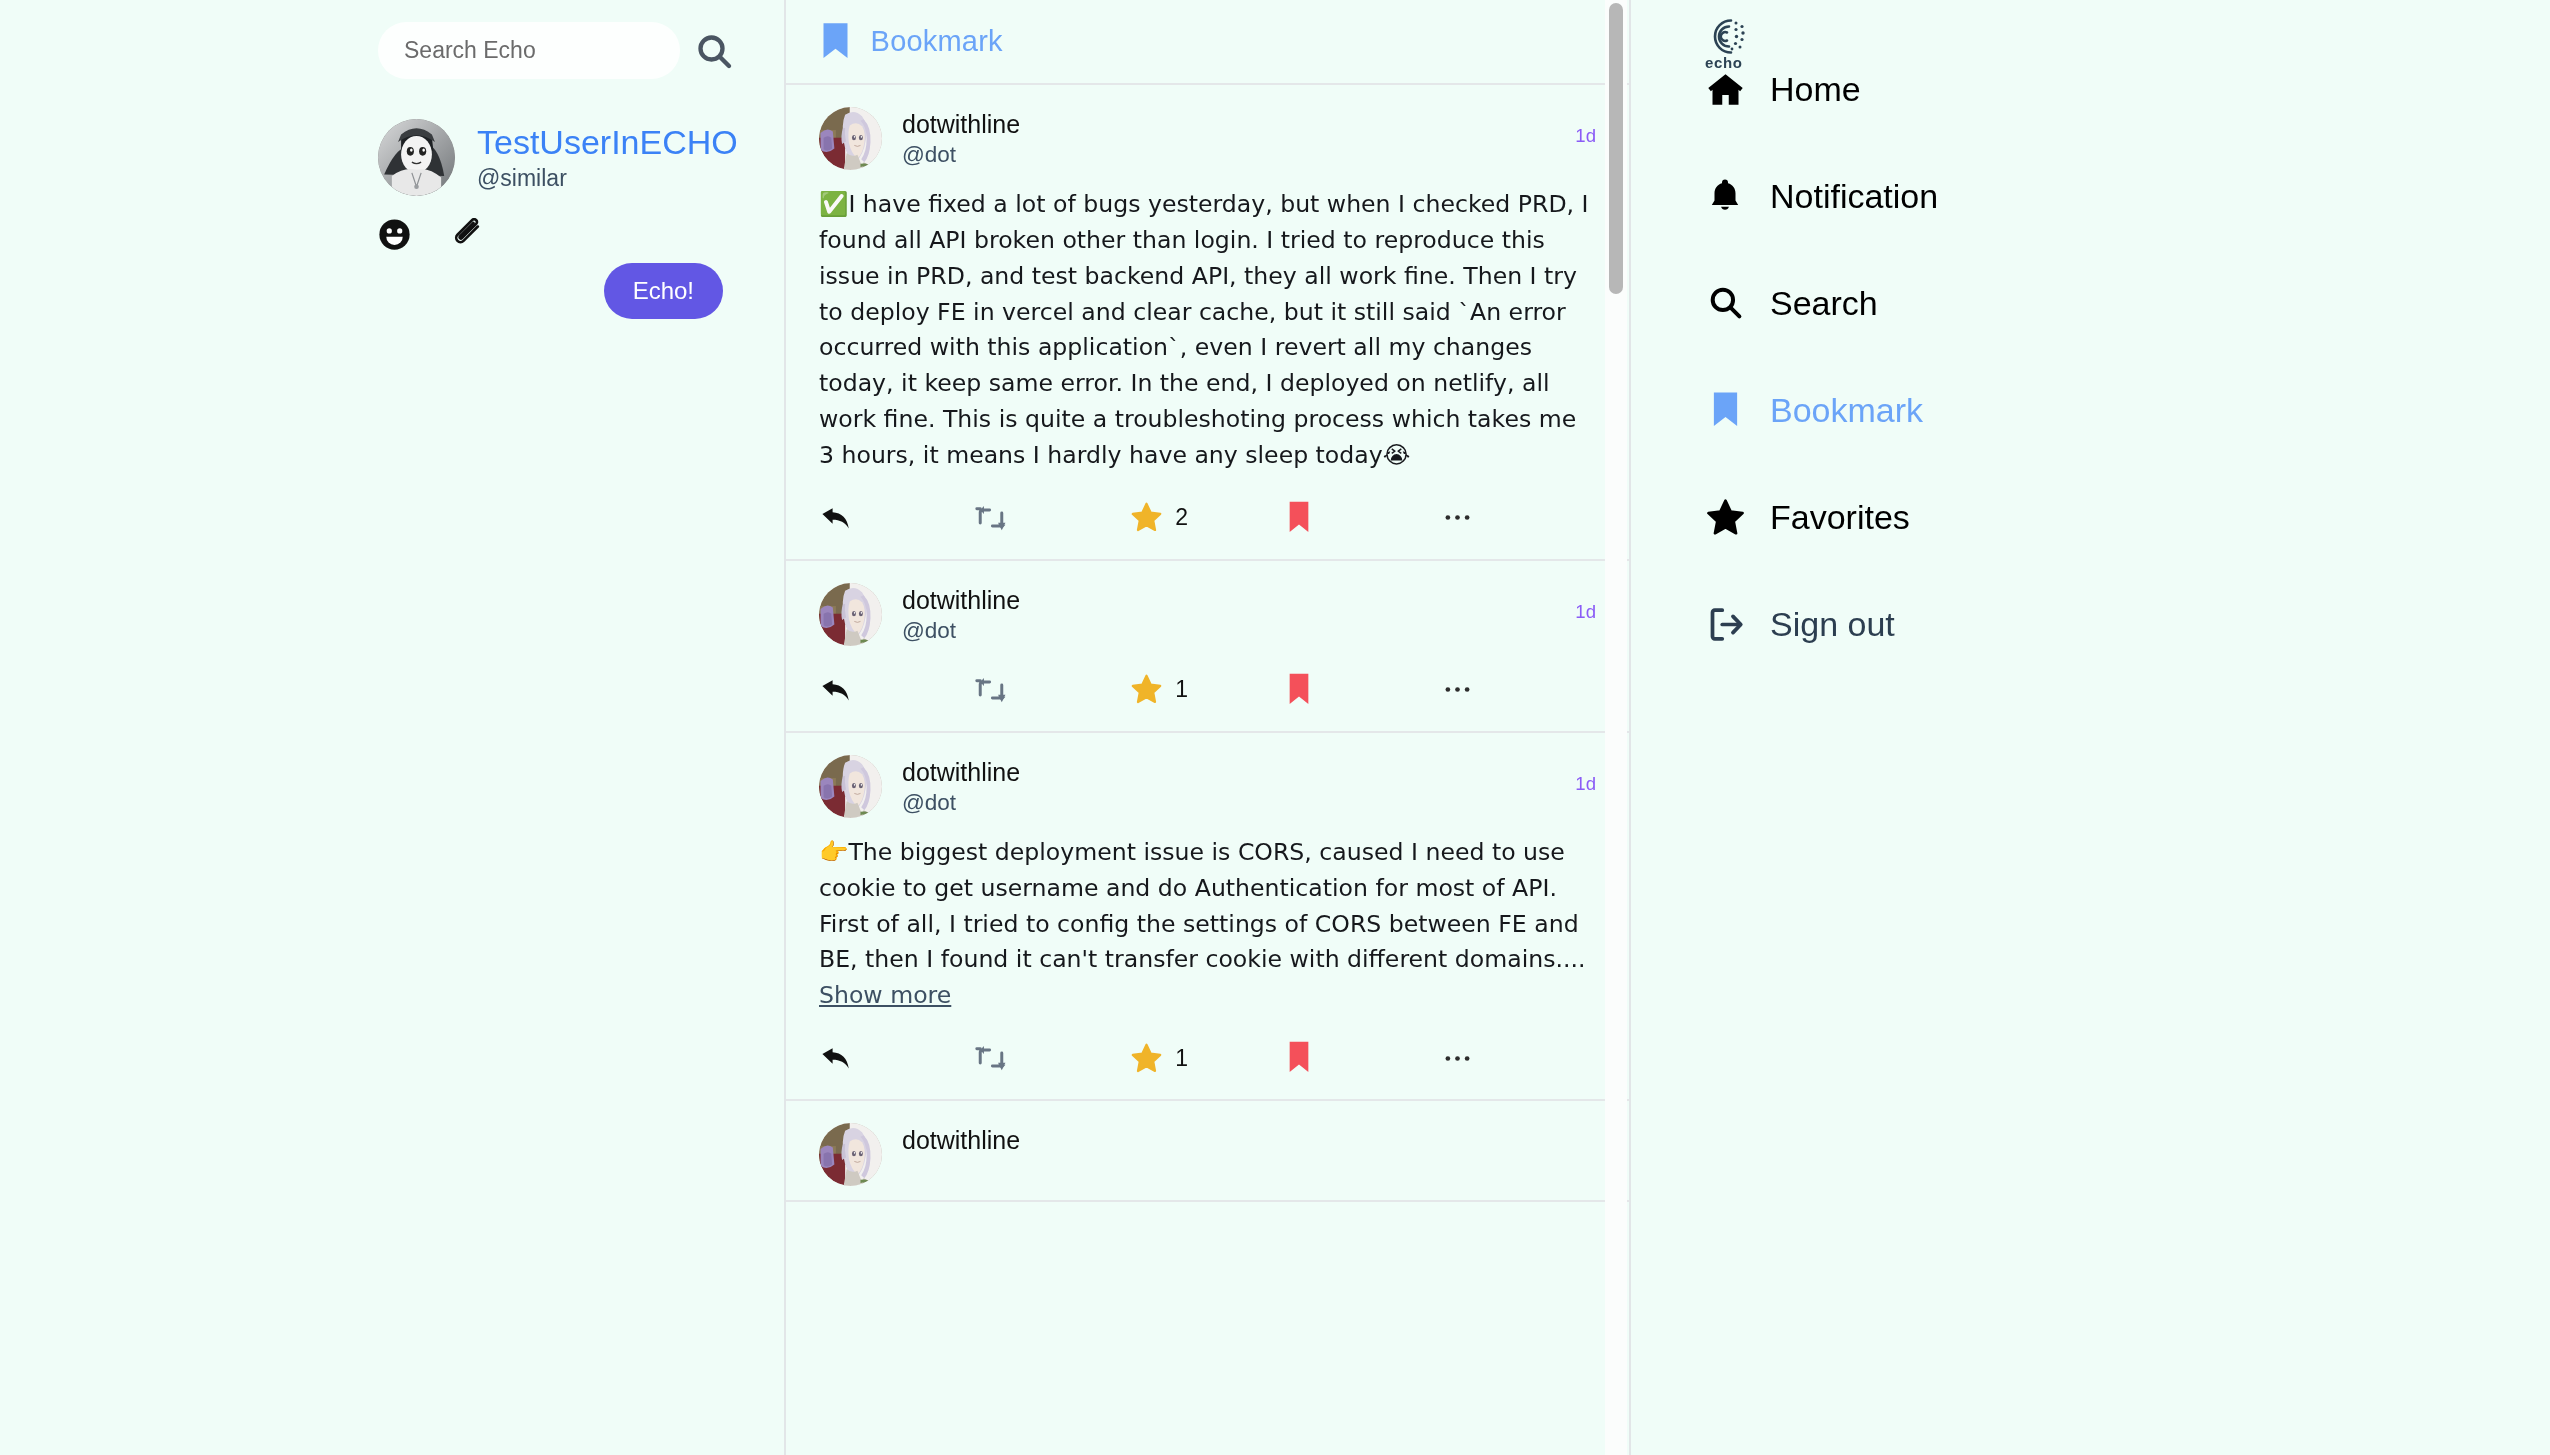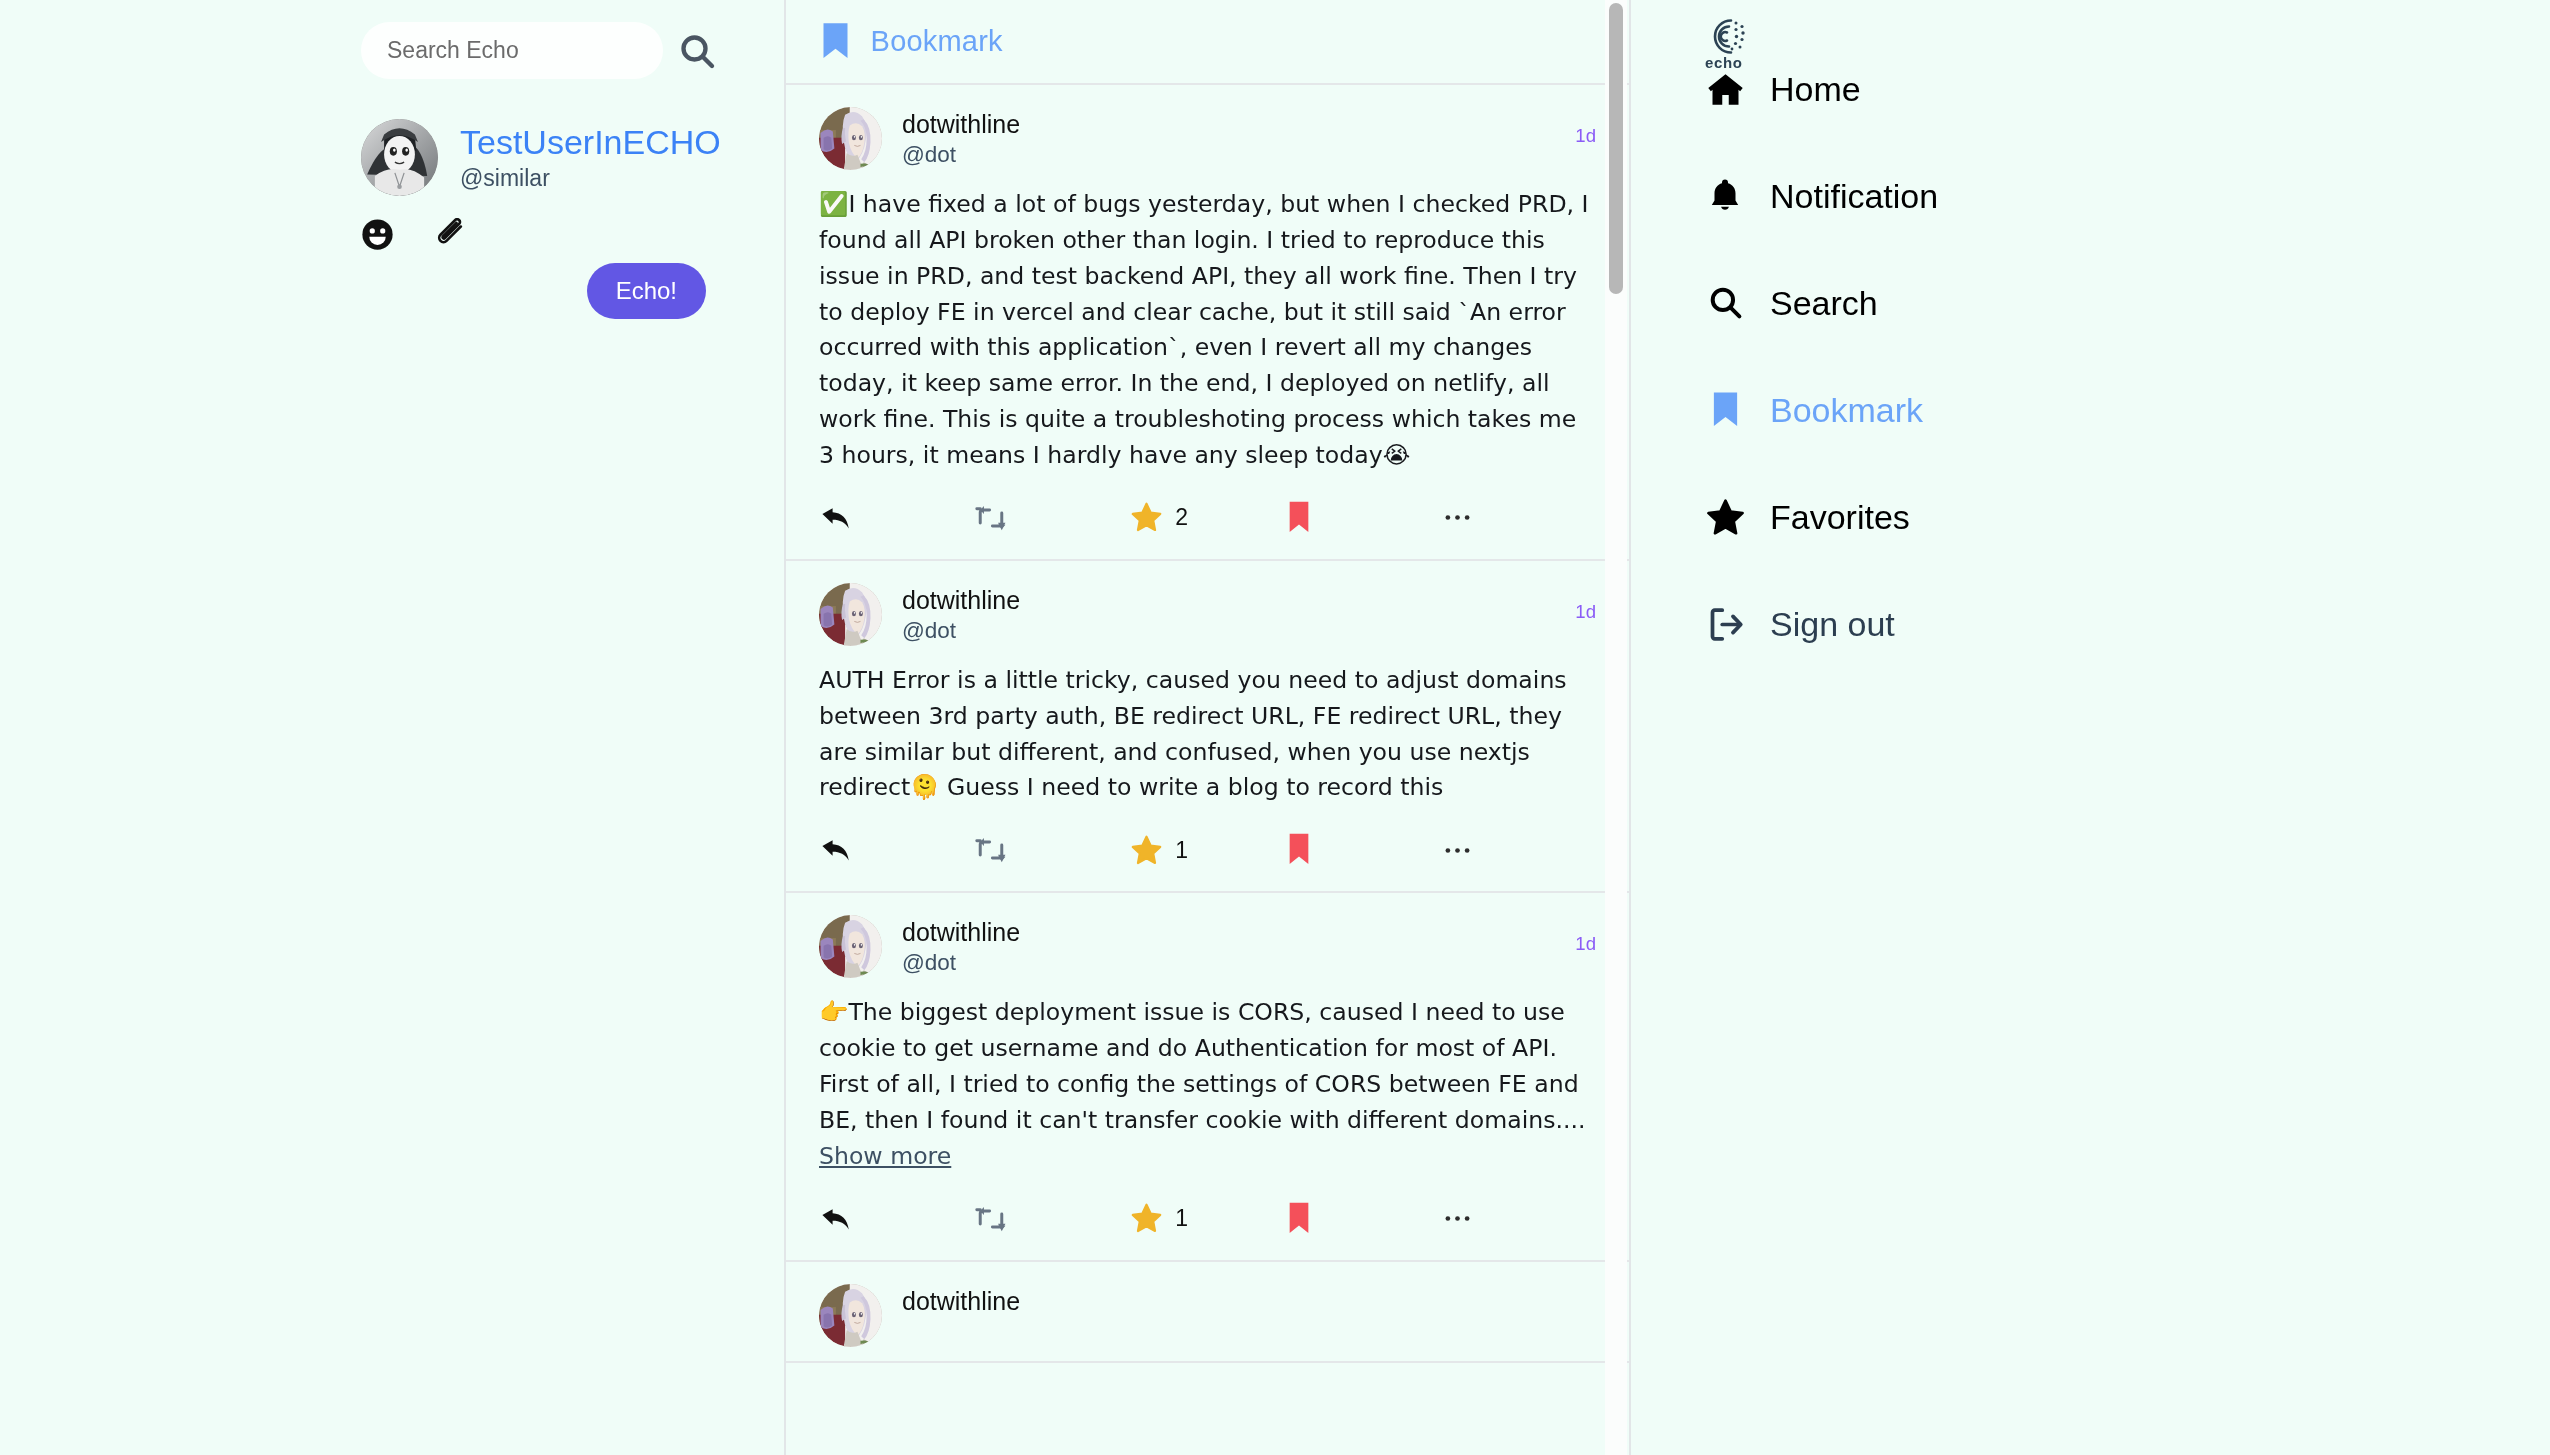--- a/index.html
+++ b/index.html
@@ -14,21 +14,21 @@
     position: relative;
     width: 2550px; height: 1456px;
     display: flex;
     background: #f0fdf8;
   }
 
   
   .left-col {
     width: 784px;
     flex: 0 0 784px;
-    padding: 22px 0 0 0;
+    padding: 22px 0 0 17px;
     position: relative;
     border-radius: 26px;
   }
   .search-row {
     display: flex;
     align-items: center;
     gap: 14px;
     padding-left: 361px;
   }
   .search-input {
@@ -405,21 +405,20 @@
     <path d="M54 74 q10 -2 16 6 l-2 2 q-7 -6 -14 -4 z" fill="#6e8a52"></path>
   </g>
 </svg>
             </div>
       <div class="post-names">
         <div class="post-display">dotwithline</div>
         <div class="post-handle">@dot</div>
       </div>
       <div class="post-time">1d</div>
     </div>
-    <div class="post-body emoji">AUTH Error is a little tricky, caused you need to adjust domains between 3rd party auth, BE redirect URL, FE redirect URL, they are similar but different, and confused, when you use nextjs redirect🫠 Guess I need to write a blog to record this</div>
     <div class="post-actions">
       <div class="act">
               <span>
                 <svg viewBox="0 0 24 24" width="34" height="34" fill="#111">
   <path d="M9.6 5.2 V8 C16 8.4 20 12.4 21 19.4 c-2.6 -4.4 -6.2 -6.2 -11.4 -6.2 v2.9 L2.4 9.1 Z"></path>
                 </svg>
               </span>
             </div>
       <div class="act">
               <span>

